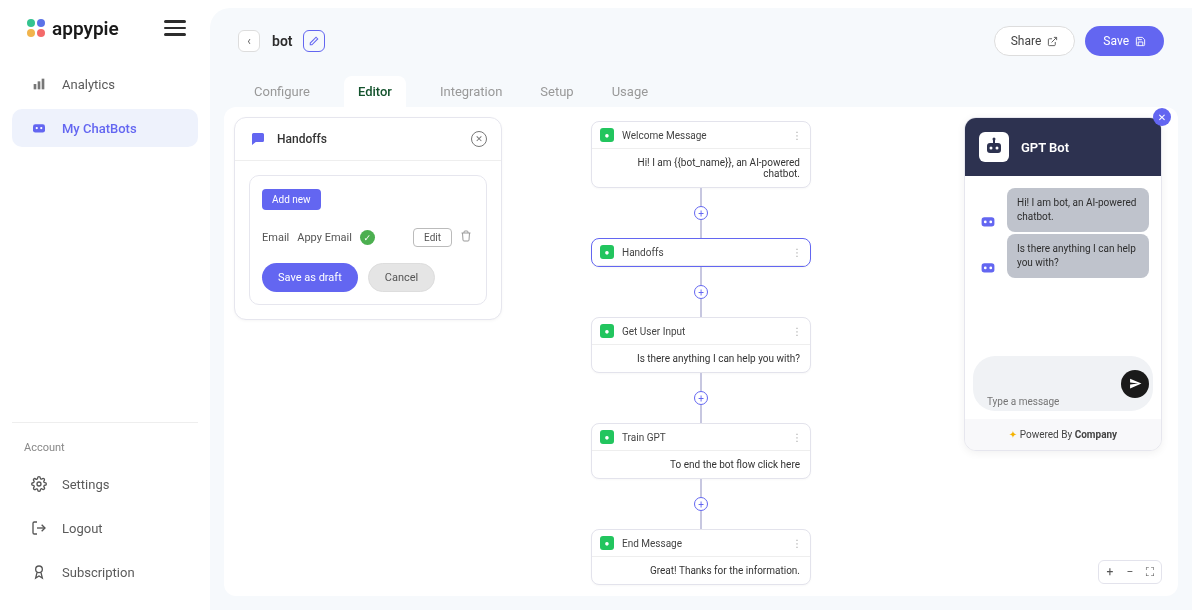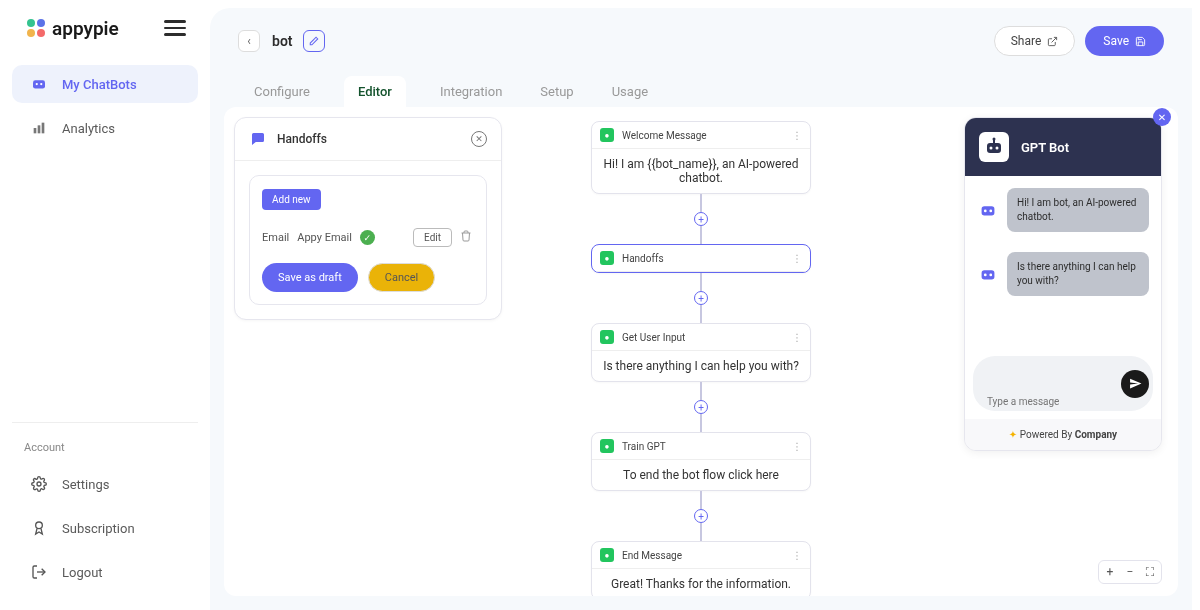--- a/index.html
+++ b/index.html
@@ -36,37 +36,37 @@
 .side-panel-body { padding: 14px; }
 .inner-card { border: 1px solid #e6e6ee; border-radius: 10px; padding: 12px; }
 .add-new { display: inline-block; background: #6366f1; color: #fff; font-size: 10px; padding: 5px 10px; border-radius: 4px; cursor: pointer; }
 .email-row { display: flex; align-items: center; gap: 8px; margin-top: 18px; font-size: 11px; color: #555; }
 .check-badge { width: 15px; height: 15px; background: #4caf50; border-radius: 50%; display: flex; align-items: center; justify-content: center; color: #fff; font-size: 9px; }
 .email-row-spacer { flex: 1; }
 .edit-btn { font-size: 10px; padding: 3px 10px; border: 1px solid #bbb; border-radius: 4px; background: #fff; cursor: pointer; color: #555; }
 .trash-btn { width: 14px; color: #aaa; cursor: pointer; }
 .panel-actions { display: flex; gap: 10px; margin-top: 16px; }
 .draft-btn { background: #6366f1; color: #fff; border: none; border-radius: 18px; padding: 0 16px; font-size: 11px; cursor: pointer; }
-.cancel-btn { background: #eab308; color: #555; border: 1px solid #ddd; border-radius: 18px; padding: 7px 16px; font-size: 11px; cursor: pointer; }
+.cancel-btn { background: #e5e5e5; color: #555; border: 1px solid #ddd; border-radius: 18px; padding: 7px 16px; font-size: 11px; cursor: pointer; }
 .flow { position: absolute; left: 50%; top: 14px; transform: translateX(-50%); display: flex; flex-direction: column; align-items: center; }
 .node { width: 220px; background: #fff; border: 1px solid #e3e3ec; border-radius: 8px; overflow: hidden; box-shadow: 0 1px 2px rgba(0,0,0,0.03); }
 .node.selected { border-color: #6366f1; }
 .node-header { display: flex; align-items: center; gap: 8px; padding: 6px 8px; border-bottom: 1px solid #eee; }
 .node-badge { width: 14px; height: 14px; background: #22c55e; border-radius: 3px; display: flex; align-items: center; justify-content: center; color: #fff; font-size: 8px; }
 .node-title { font-size: 10px; color: #444; flex: 1; }
 .node-menu { color: #aaa; font-size: 10px; cursor: pointer; }
-.node-body { padding: 8px 10px; font-size: 12px; color: #333; text-align: center; }
+.node-body { padding: 8px 10px; font-size: 10px; color: #333; text-align: right; }
 .connector { width: 2px; height: 18px; background: #c7c7e0; }
 .add-node { width: 14px; height: 14px; border: 1.5px solid #6366f1; border-radius: 50%; background: #fff; display: flex; align-items: center; justify-content: center; color: #6366f1; font-size: 10px; cursor: pointer; }
 .preview-widget { position: absolute; right: 16px; top: 10px; width: 198px; background: #fff; border: 1px solid #e6e6ee; border-radius: 12px; overflow: hidden; box-shadow: 0 2px 8px rgba(0,0,0,0.06); }
 .preview-close { position: absolute; right: 16px; top: 10px; transform: translate(50%, -50%); width: 18px; height: 18px; background: #6366f1; border-radius: 50%; color: #fff; display: flex; align-items: center; justify-content: center; font-size: 10px; cursor: pointer; z-index: 2; }
 .preview-header { background: #2d3250; color: #fff; padding: 14px 14px; display: flex; align-items: center; gap: 12px; }
 .bot-avatar { width: 30px; height: 30px; background: #fff; border-radius: 6px; display: flex; align-items: center; justify-content: center; font-size: 16px; }
 .preview-body { padding: 12px; min-height: 180px; }
-.msg-row { display: flex; gap: 8px; margin-bottom: 20px; align-items: center; }
+.msg-row { display: flex; gap: 8px; margin-bottom: 2px; align-items: flex-end; }
 .small-avatar { width: 22px; height: 22px; flex-shrink: 0; }
 .bubble { background: #bfc3cc; color: #2d2d2d; font-size: 10px; padding: 8px 10px; border-radius: 8px; line-height: 1.4; }
 .input-bar { margin: 0 8px 8px 8px; background: #f0f2f5; border-radius: 22px; display: flex; align-items: center; padding: 4px 4px 4px 14px; }
 .input-bar input { border: none; background: transparent; font-size: 10px; flex: 1; outline: none; color: #888; margin-top: 36px; }
 .send-btn { width: 28px; height: 28px; background: #1a1a1a; border-radius: 50%; color: #fff; display: flex; align-items: center; justify-content: center; cursor: pointer; }
 .powered { text-align: center; font-size: 10px; color: #444; padding: 10px; background: #f8f8fa; }
 .zoom-controls { position: absolute; right: 16px; bottom: 12px; display: flex; gap: 4px; background: #fff; border: 1px solid #e3e3ec; border-radius: 6px; padding: 3px; }
 .zoom-controls span { width: 16px; height: 16px; display: flex; align-items: center; justify-content: center; font-size: 12px; color: #555; cursor: pointer; }
 </style>
 </head>
@@ -83,72 +83,72 @@
       </svg>
       <span>appypie</span>
     </div>
     <div class="hamburger">
         <span></span>
         <span></span>
         <span></span>
       </div>
   </div>
 
+  <div class="nav-item">
+    <span class="nav-icon">
+      <svg width="16" height="16" viewBox="0 0 24 24" fill="#777">
+          <rect x="4" y="12" width="4" height="8"></rect>
+          <rect x="10" y="8" width="4" height="12"></rect>
+          <rect x="16" y="4" width="4" height="16"></rect>
+        </svg>
+    </span>
+    <span>Analytics</span>
+  </div>
   <div class="nav-item active">
     <span class="nav-icon">
       <svg width="18" height="18" viewBox="0 0 24 24" fill="#6366f1">
           <rect x="4" y="7" width="16" height="11" rx="3"></rect>
           <circle cx="9" cy="12" r="1.5" fill="#fff"></circle>
           <circle cx="15" cy="12" r="1.5" fill="#fff"></circle>
         </svg>
     </span>
     <span>My ChatBots</span>
   </div>
-  <div class="nav-item">
-    <span class="nav-icon">
-      <svg width="16" height="16" viewBox="0 0 24 24" fill="#777">
-          <rect x="4" y="12" width="4" height="8"></rect>
-          <rect x="10" y="8" width="4" height="12"></rect>
-          <rect x="16" y="4" width="4" height="16"></rect>
-        </svg>
-    </span>
-    <span>Analytics</span>
-  </div>
 
   <div class="spacer"></div>
   <div class="divider"></div>
   <div class="account-label">Account</div>
 
   <div class="nav-item">
     <span class="nav-icon">
       <svg width="16" height="16" viewBox="0 0 24 24" fill="none" stroke="#555" stroke-width="2">
           <circle cx="12" cy="12" r="3"></circle>
           <path d="M19.4 15a1.65 1.65 0 0 0 .33 1.82l.06.06a2 2 0 1 1-2.83 2.83l-.06-.06a1.65 1.65 0 0 0-1.82-.33 1.65 1.65 0 0 0-1 1.51V21a2 2 0 1 1-4 0v-.09a1.65 1.65 0 0 0-1-1.51 1.65 1.65 0 0 0-1.82.33l-.06.06a2 2 0 1 1-2.83-2.83l.06-.06a1.65 1.65 0 0 0 .33-1.82 1.65 1.65 0 0 0-1.51-1H3a2 2 0 1 1 0-4h.09a1.65 1.65 0 0 0 1.51-1 1.65 1.65 0 0 0-.33-1.82l-.06-.06a2 2 0 1 1 2.83-2.83l.06.06a1.65 1.65 0 0 0 1.82.33h0a1.65 1.65 0 0 0 1-1.51V3a2 2 0 1 1 4 0v.09a1.65 1.65 0 0 0 1 1.51 1.65 1.65 0 0 0 1.82-.33l.06-.06a2 2 0 1 1 2.83 2.83l-.06.06a1.65 1.65 0 0 0-.33 1.82v0a1.65 1.65 0 0 0 1.51 1H21a2 2 0 1 1 0 4h-.09a1.65 1.65 0 0 0-1.51 1z"></path>
         </svg>
     </span>
     <span>Settings</span>
-  </div>
-  <div class="nav-item">
-    <span class="nav-icon">
-      <svg width="16" height="16" viewBox="0 0 24 24" fill="none" stroke="#555" stroke-width="2">
-          <circle cx="12" cy="8" r="5"></circle>
-          <path d="M9 13l-2 8 5-3 5 3-2-8"></path>
-        </svg>
-    </span>
-    <span>Subscription</span>
   </div>
   <div class="nav-item">
     <span class="nav-icon">
       <svg width="16" height="16" viewBox="0 0 24 24" fill="none" stroke="#555" stroke-width="2">
           <path d="M9 21H5a2 2 0 0 1-2-2V5a2 2 0 0 1 2-2h4"></path>
           <path d="M16 17l5-5-5-5"></path>
           <path d="M21 12H9"></path>
         </svg>
     </span>
     <span>Logout</span>
+  </div>
+  <div class="nav-item">
+    <span class="nav-icon">
+      <svg width="16" height="16" viewBox="0 0 24 24" fill="none" stroke="#555" stroke-width="2">
+          <circle cx="12" cy="8" r="5"></circle>
+          <path d="M9 13l-2 8 5-3 5 3-2-8"></path>
+        </svg>
+    </span>
+    <span>Subscription</span>
   </div>
 </div>
 
 <div class="main">
   <div class="topbar">
     <div class="back-chip">
       <div class="back-btn">‹</div>
       <span class="bot-name">bot</span>
       <div class="edit-chip">
         <svg width="10" height="10" viewBox="0 0 24 24" fill="none" stroke="#6366f1" stroke-width="2.5">

